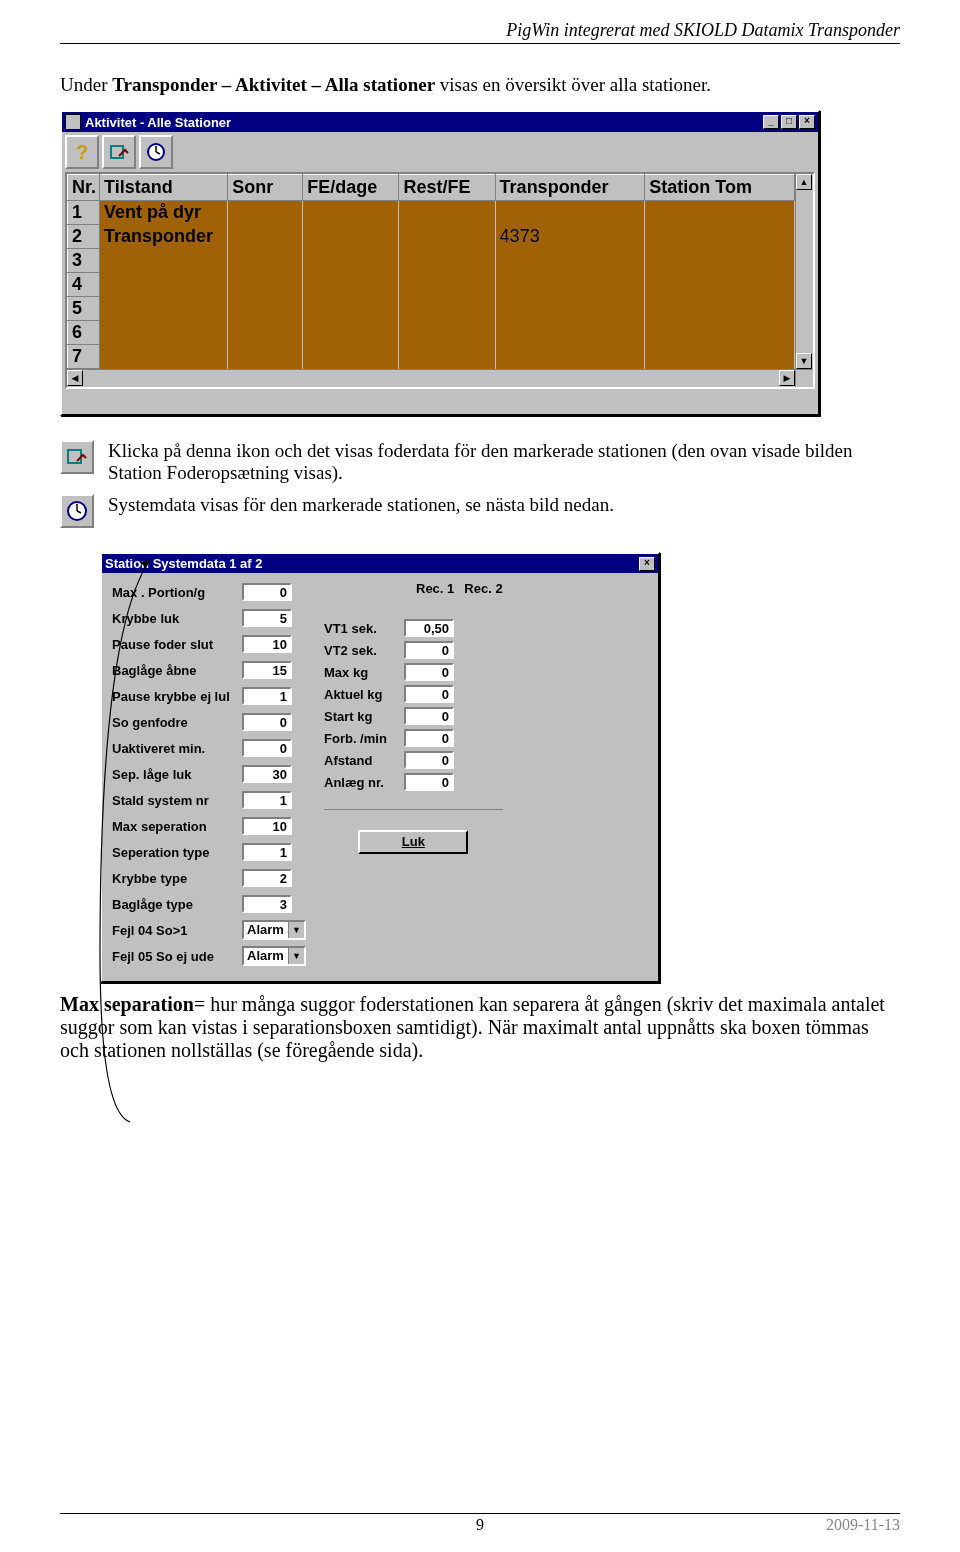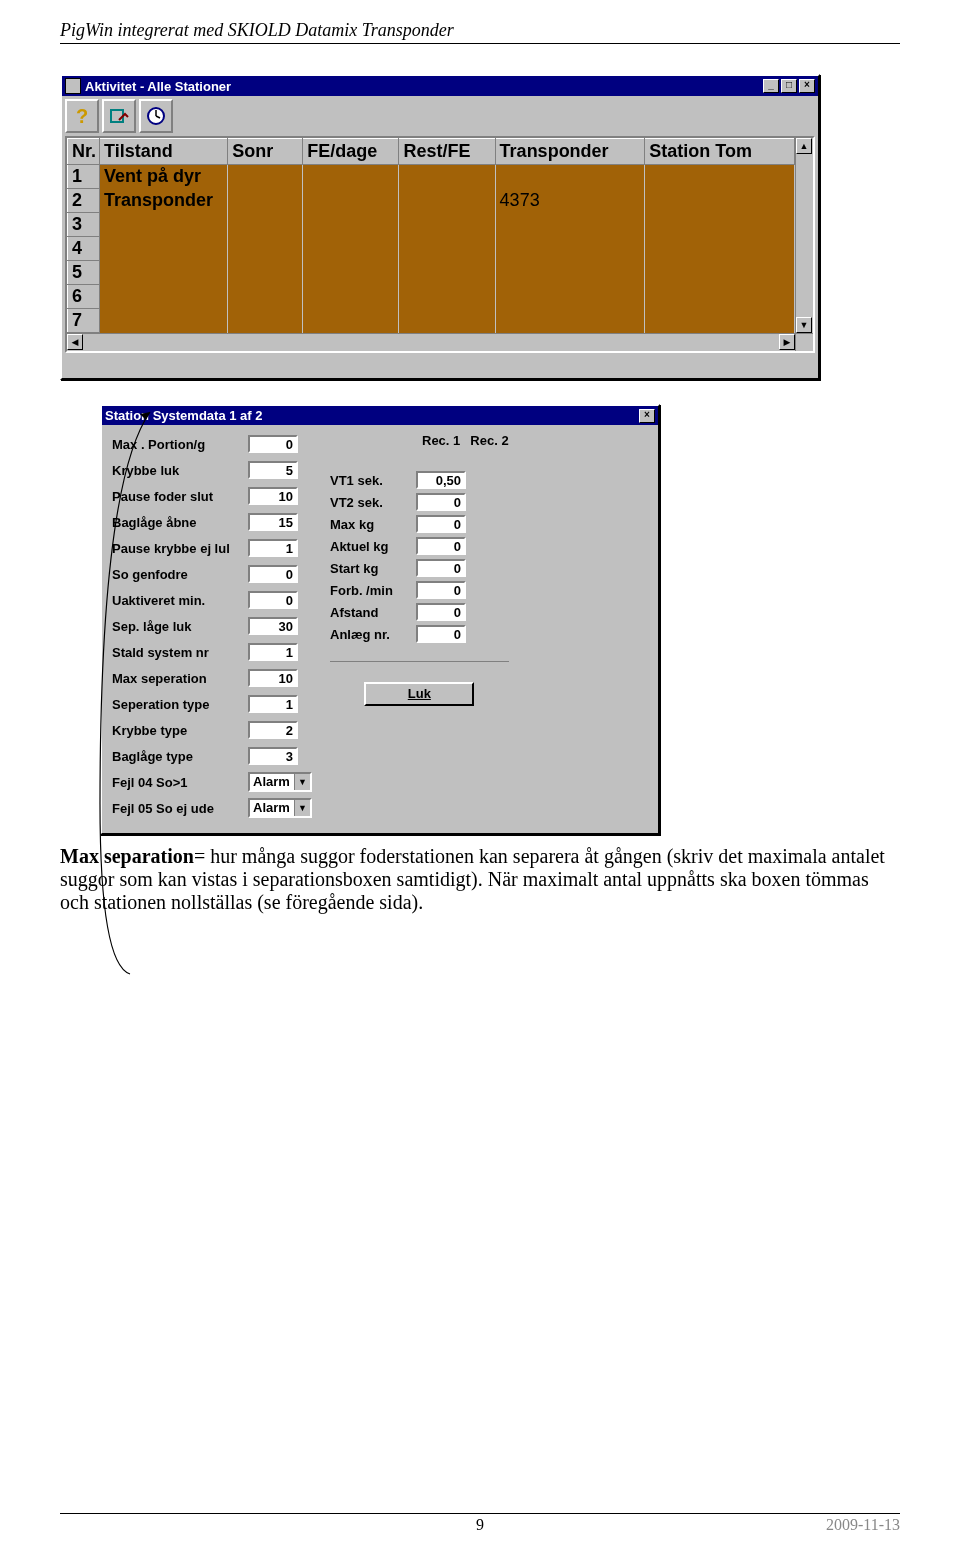--- a/index.html
+++ b/index.html
@@ -10,21 +10,21 @@
     background: #fff;
     width: 960px;
     color: #000;
   }
   .page {
     padding: 20px 60px 40px 60px;
     position: relative;
     min-height: 1552px;
   }
   .doc-header {
-    text-align: left;
+    text-align: right;
     font-style: italic;
     font-size: 18px;
     border-bottom: 1px solid #000;
     padding-bottom: 2px;
     margin-bottom: 30px;
   }
   h1 {
     font-size: 34px;
     font-weight: normal;
     margin: 0 0 6px 0;
@@ -174,21 +174,21 @@
   }
   .dlgbody {
     padding: 8px 10px 14px 10px;
     display:flex;
     gap: 18px;
     font-family: Arial, sans-serif;
     font-weight: bold;
     font-size: 13px;
   }
   .col { display:flex; flex-direction:column; gap:4px; }
-  .row { display:flex; align-items:center; gap:6px; height:22px;}
+  .row { display:flex; align-items:center; gap:0; height:22px;}
   .row label { width: 130px; white-space:nowrap; overflow:hidden; }
   .col2 .row label { width: 80px; }
   .txt {
     width: 50px;
     height: 18px;
     text-align: right;
     padding: 0 3px;
     font-family: Arial, sans-serif;
     font-size: 13px;
     font-weight: bold;
@@ -251,20 +251,23 @@
     position:absolute; right:0; color:#888;
   }
 </style>
 </head>
 <body>
 
 <div class="page">
 
   <div class="doc-header">PigWin integrerat med SKIOLD Datamix Transponder</div>
 
+  <p class="intro">
+    <span>Under </span><b>Transponder – Aktivitet – Alla stationer</b><span> visas en översikt över alla stationer.</span>
+  </p>
 
   <div class="win win1">
     <div class="titlebar">
       <div class="winicon"></div>
       <span>Aktivitet - Alle Stationer</span>
       <div class="spacer"></div>
       <div class="ctrlbtn">_</div>
       <div class="ctrlbtn">□</div>
       <div class="ctrlbtn">×</div>
     </div>
@@ -385,20 +388,38 @@
       <div class="scroll-h">
         <div class="sbtn">◀</div>
         <div style="flex:1"></div>
         <div class="sbtn">▶</div>
         <div style="width:18px;background:#c0c0c0;border-left:1px solid #808080;"></div>
       </div>
     </div>
     <div style="height:22px;"></div>
   </div>
 
+  <div class="iconpara">
+    <div class="iconbox">
+      <svg width="22" height="22">
+          <rect x="2" y="4" width="13" height="13" fill="none" stroke="#008080" stroke-width="2"></rect>
+          <path d="M11 15 l6 -6 l3 3" stroke="#800000" fill="none" stroke-width="2"></path>
+        </svg>
+    </div>
+    <div>Klicka på denna ikon och det visas foderdata för den markerade stationen (den ovan visade bilden Station Foderopsætning visas).</div>
+  </div>
+  <div class="iconpara small-gap">
+    <div class="iconbox">
+      <svg width="22" height="22">
+          <circle cx="11" cy="11" r="9" fill="#fff" stroke="#000080" stroke-width="2"></circle>
+          <path d="M11 11 L11 4 M11 11 L15 13" stroke="#000" stroke-width="1.5"></path>
+        </svg>
+    </div>
+    <div>Systemdata visas för den markerade stationen, se nästa bild nedan.</div>
+  </div>
 
   <div style="position:relative;">
   <svg class="arrow-svg" style="top:0;height:580px;" viewBox="0 0 70 580">
     <path d="M 55 8 Q 5 80 5 400 Q 5 560 35 570" stroke="#000" fill="none" stroke-width="1.2"></path>
     <path d="M 55 8 l -10 2 l 6 6 z" fill="#000"></path>
   </svg>
   <div class="win win2">
     <div class="titlebar">
       <span>Station Systemdata 1 af 2</span>
       <div class="spacer"></div>

